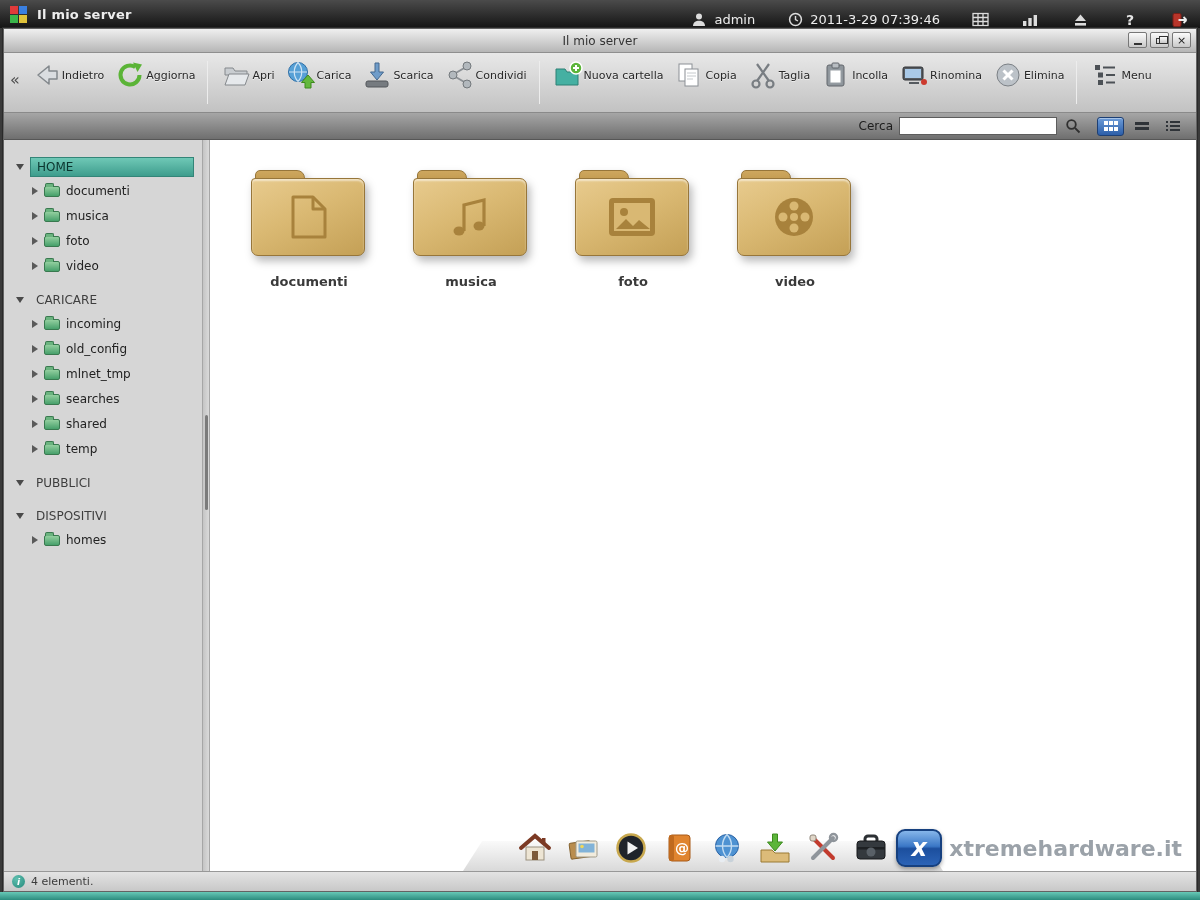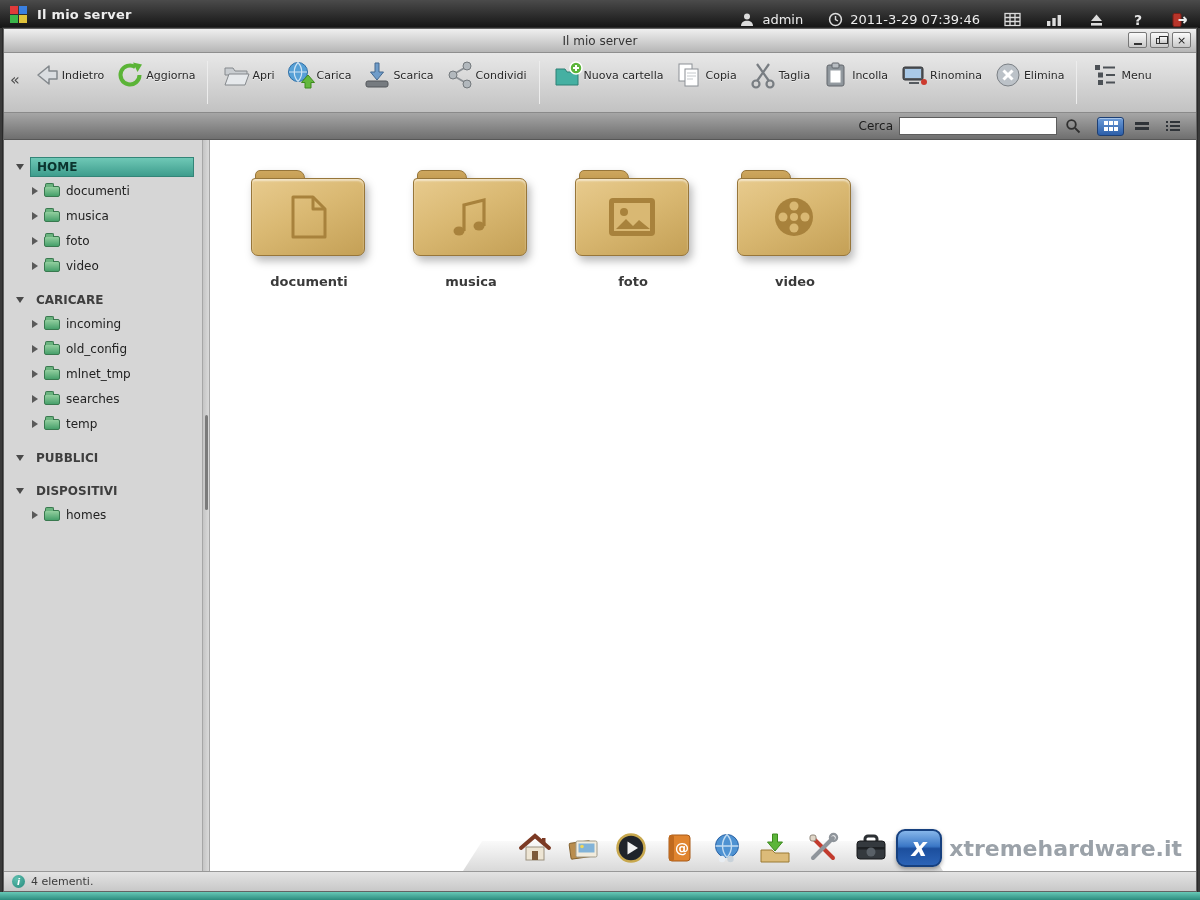--- a/index.html
+++ b/index.html
@@ -6,21 +6,21 @@
   html,body { width:1200px; height:900px; font-family:"DejaVu Sans", sans-serif; background:#2e2e2e; }
   .screen { position:relative; width:1200px; height:900px; overflow:hidden; background:#3a3a3a; }
 
   
   .topbar { position:absolute; top:0; left:0; right:0; height:28px;
     background:linear-gradient(#4b4b4b,#141414); display:flex; align-items:center;
     padding:0 10px; gap:8px; color:#ededed; }
   .logo { display:grid; grid-template-columns:8px 8px; grid-auto-rows:8px; gap:1px; margin-right:2px; }
   .logo i { display:block; }
   .topbar-title { font-size:13px; font-weight:bold; letter-spacing:.2px; }
-  .topbar-right { margin-left:auto; display:flex; align-items:flex-start; gap:22px; font-size:13px;margin-top:11px; }
+  .topbar-right { margin-left:auto; display:flex; align-items:flex-start; gap:30px; font-size:13px;margin-top:11px; }
   .tb-item { display:flex; align-items:center; gap:5px; }
   .tb-icon { display:flex; align-items:center; justify-content:center; width:20px; height:18px; cursor:default; }
   .help-glyph { font-size:14px; font-weight:bold; color:#e6e6e6; }
 
   
   .window { position:absolute; top:28px; left:3px; right:3px; bottom:8px;
     border:1px solid #636363; outline:1px solid #2a2a2a; background:#cfcfcf;
     display:flex; flex-direction:column; }
   .titlebar { height:24px; background:linear-gradient(#efefef,#b6b6b6); border-bottom:1px solid #8f8f8f;
     display:flex; align-items:center; justify-content:center; position:relative; font-size:12px; color:#333; }
@@ -51,21 +51,21 @@
   .view-btn { width:27px; height:19px; display:flex; align-items:center; justify-content:center; border-radius:3px; cursor:pointer; }
   .view-btn.active { background:linear-gradient(#6d9cd8,#2c5ea8); border:1px solid #1d3f74; box-shadow:inset 0 1px 0 rgba(255,255,255,.4); }
 
   
   .content { flex:1; display:flex; min-height:0; background:#fff; }
   .sidebar { width:198px; background:#d6d6d6; padding-top:16px; font-size:12px; color:#222; overflow:hidden; }
   .scroll-divider { width:8px; background:linear-gradient(90deg,#c4c4c4,#dadada); border-left:1px solid #a6a6a6; border-right:1px solid #a6a6a6; position:relative; }
   .scroll-thumb { position:absolute; left:2px; top:275px; width:3px; height:95px; background:#7b7b7b; border-radius:2px; }
   .main { flex:1; background:#fff; position:relative; }
 
-  .tree-header { display:flex; align-items:center; gap:6px; height:22px; padding-left:12px; font-weight:bold; color:#3e3e3e; margin-top:11px; cursor:pointer; }
+  .tree-header { display:flex; align-items:center; gap:6px; height:22px; padding-left:12px; font-weight:normal; color:#3e3e3e; margin-top:11px; cursor:pointer; }
   .tree-header:first-child { margin-top:0; }
   .hdr-label { padding:2px 6px; }
   .tree-header.selected .hdr-label { flex:1; margin-right:8px; background:linear-gradient(#6fc8b6,#3e9d8d); border:1px solid #338578; color:#0b352f; }
   .tree-item { display:flex; align-items:center; gap:6px; height:25px; padding-left:28px; cursor:pointer; }
   .tri-down { width:0; height:0; border-left:4px solid transparent; border-right:4px solid transparent; border-top:6px solid #4a4a4a; }
   .tri-right { width:0; height:0; border-top:4px solid transparent; border-bottom:4px solid transparent; border-left:6px solid #5a5a5a; }
   .mini-folder { position:relative; width:16px; height:11px; background:linear-gradient(#93cf9f,#47a06b); border:1px solid #39794f; border-radius:2px; margin-top:2px; }
   .mini-folder::before { content:""; position:absolute; top:-4px; left:0; width:7px; height:3px; background:#6bb47f; border:1px solid #39794f; border-bottom:none; border-radius:2px 2px 0 0; }
 
   
@@ -414,20 +414,25 @@
           <span>mlnet_tmp</span>
         </div>
         <div class="tree-item">
           <span class="tri-right"></span>
           <span class="mini-folder"></span>
           <span>searches</span>
         </div>
         <div class="tree-item">
           <span class="tri-right"></span>
           <span class="mini-folder"></span>
+          <span>shared</span>
+        </div>
+        <div class="tree-item">
+          <span class="tri-right"></span>
+          <span class="mini-folder"></span>
           <span>temp</span>
         </div>
 
         <div class="tree-header">
           <span class="tri-down"></span>
           <span class="hdr-label">PUBBLICI</span>
         </div>
 
         <div class="tree-header">
           <span class="tri-down"></span>

